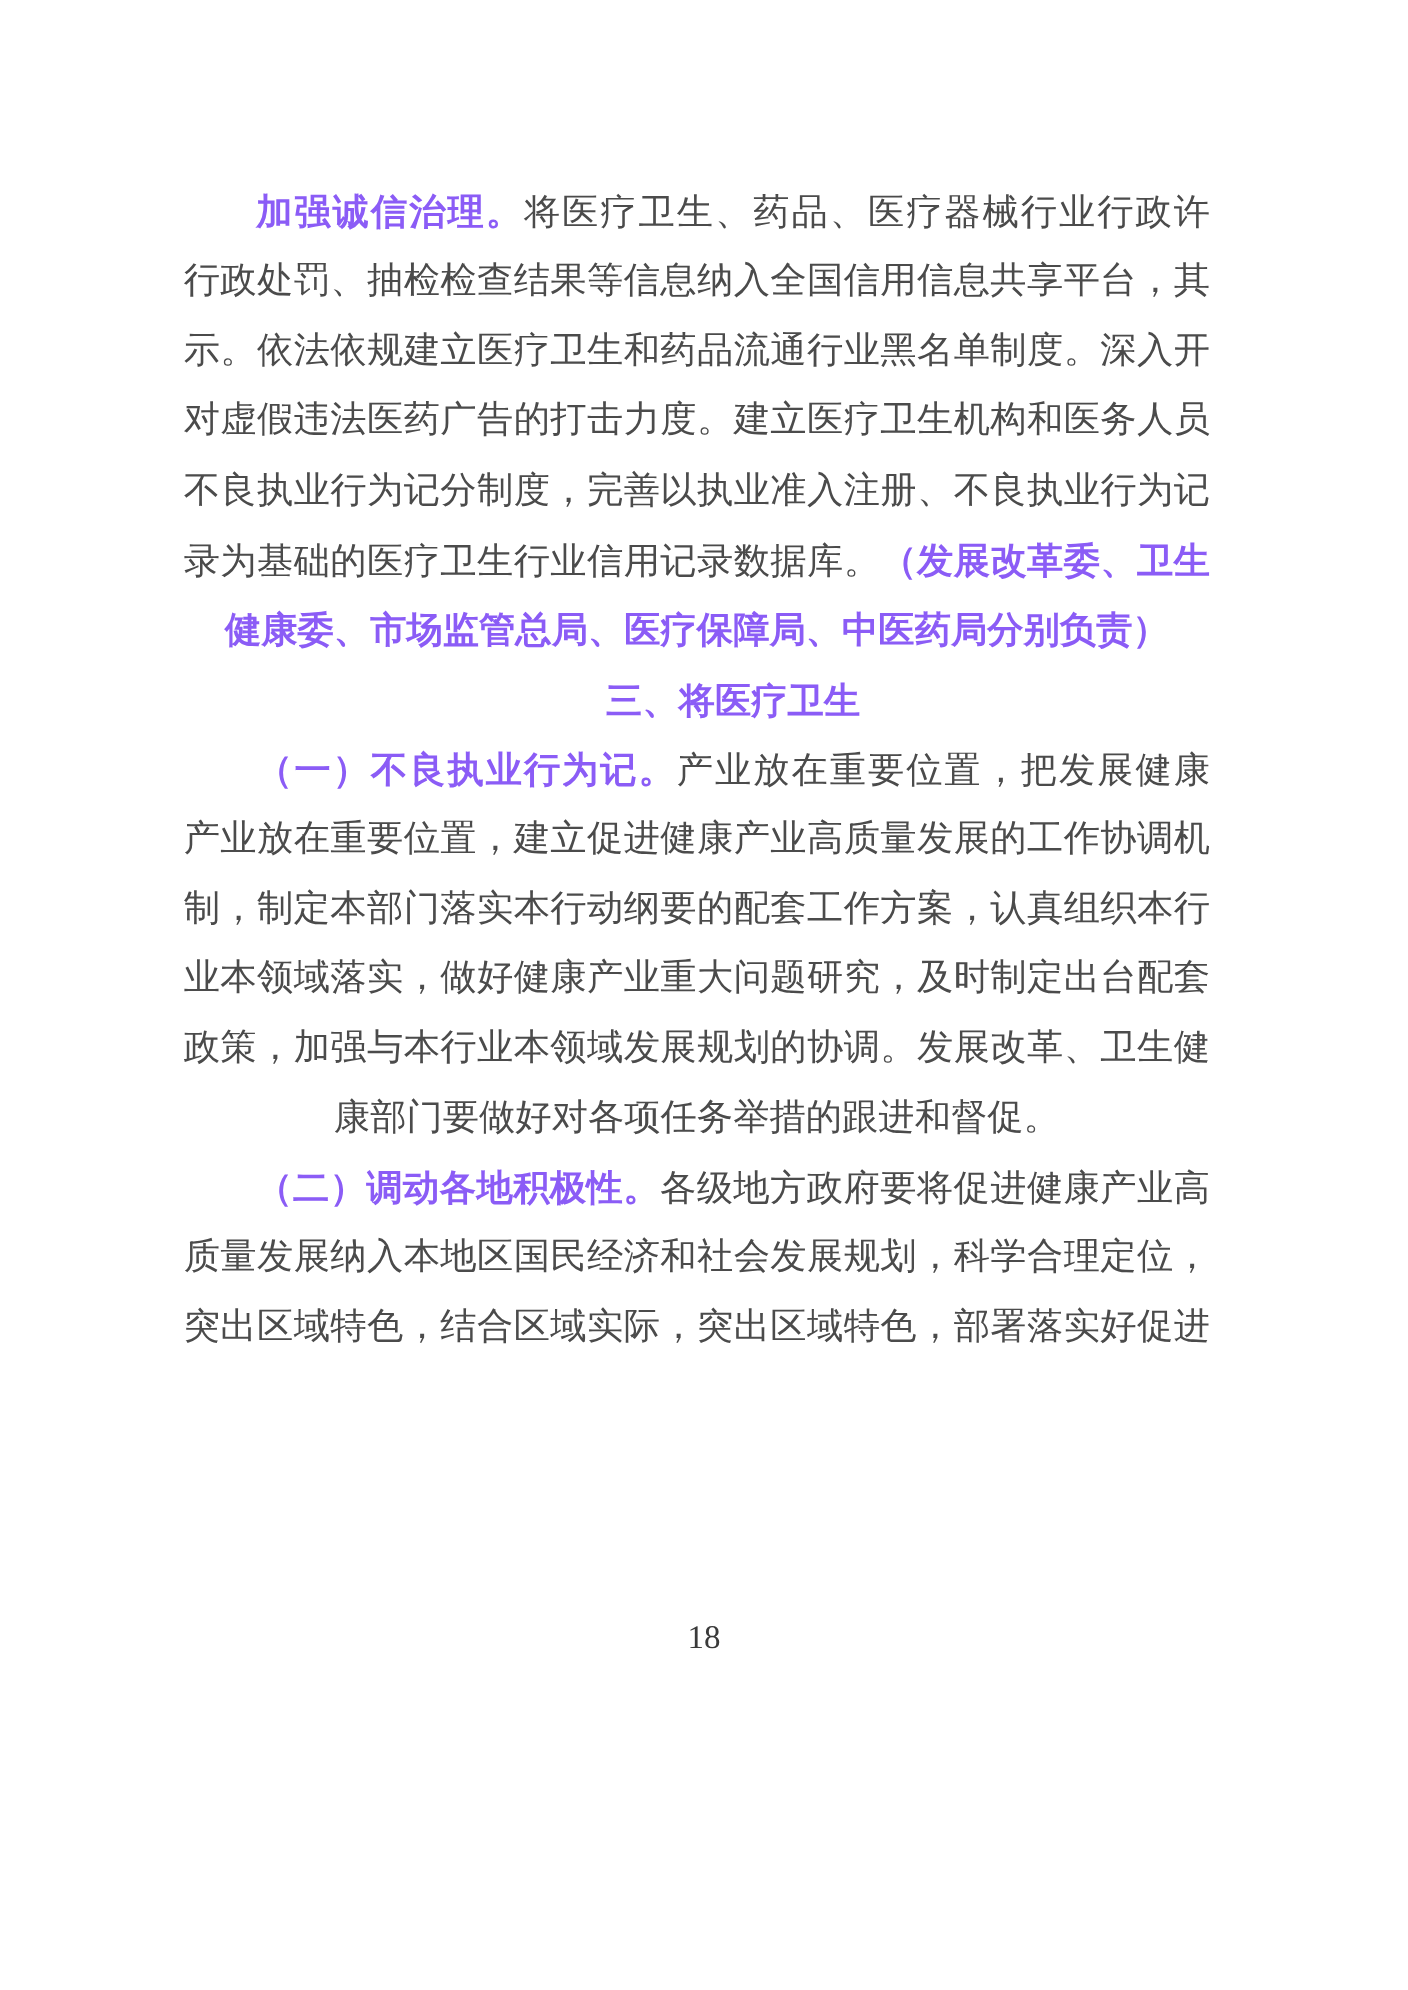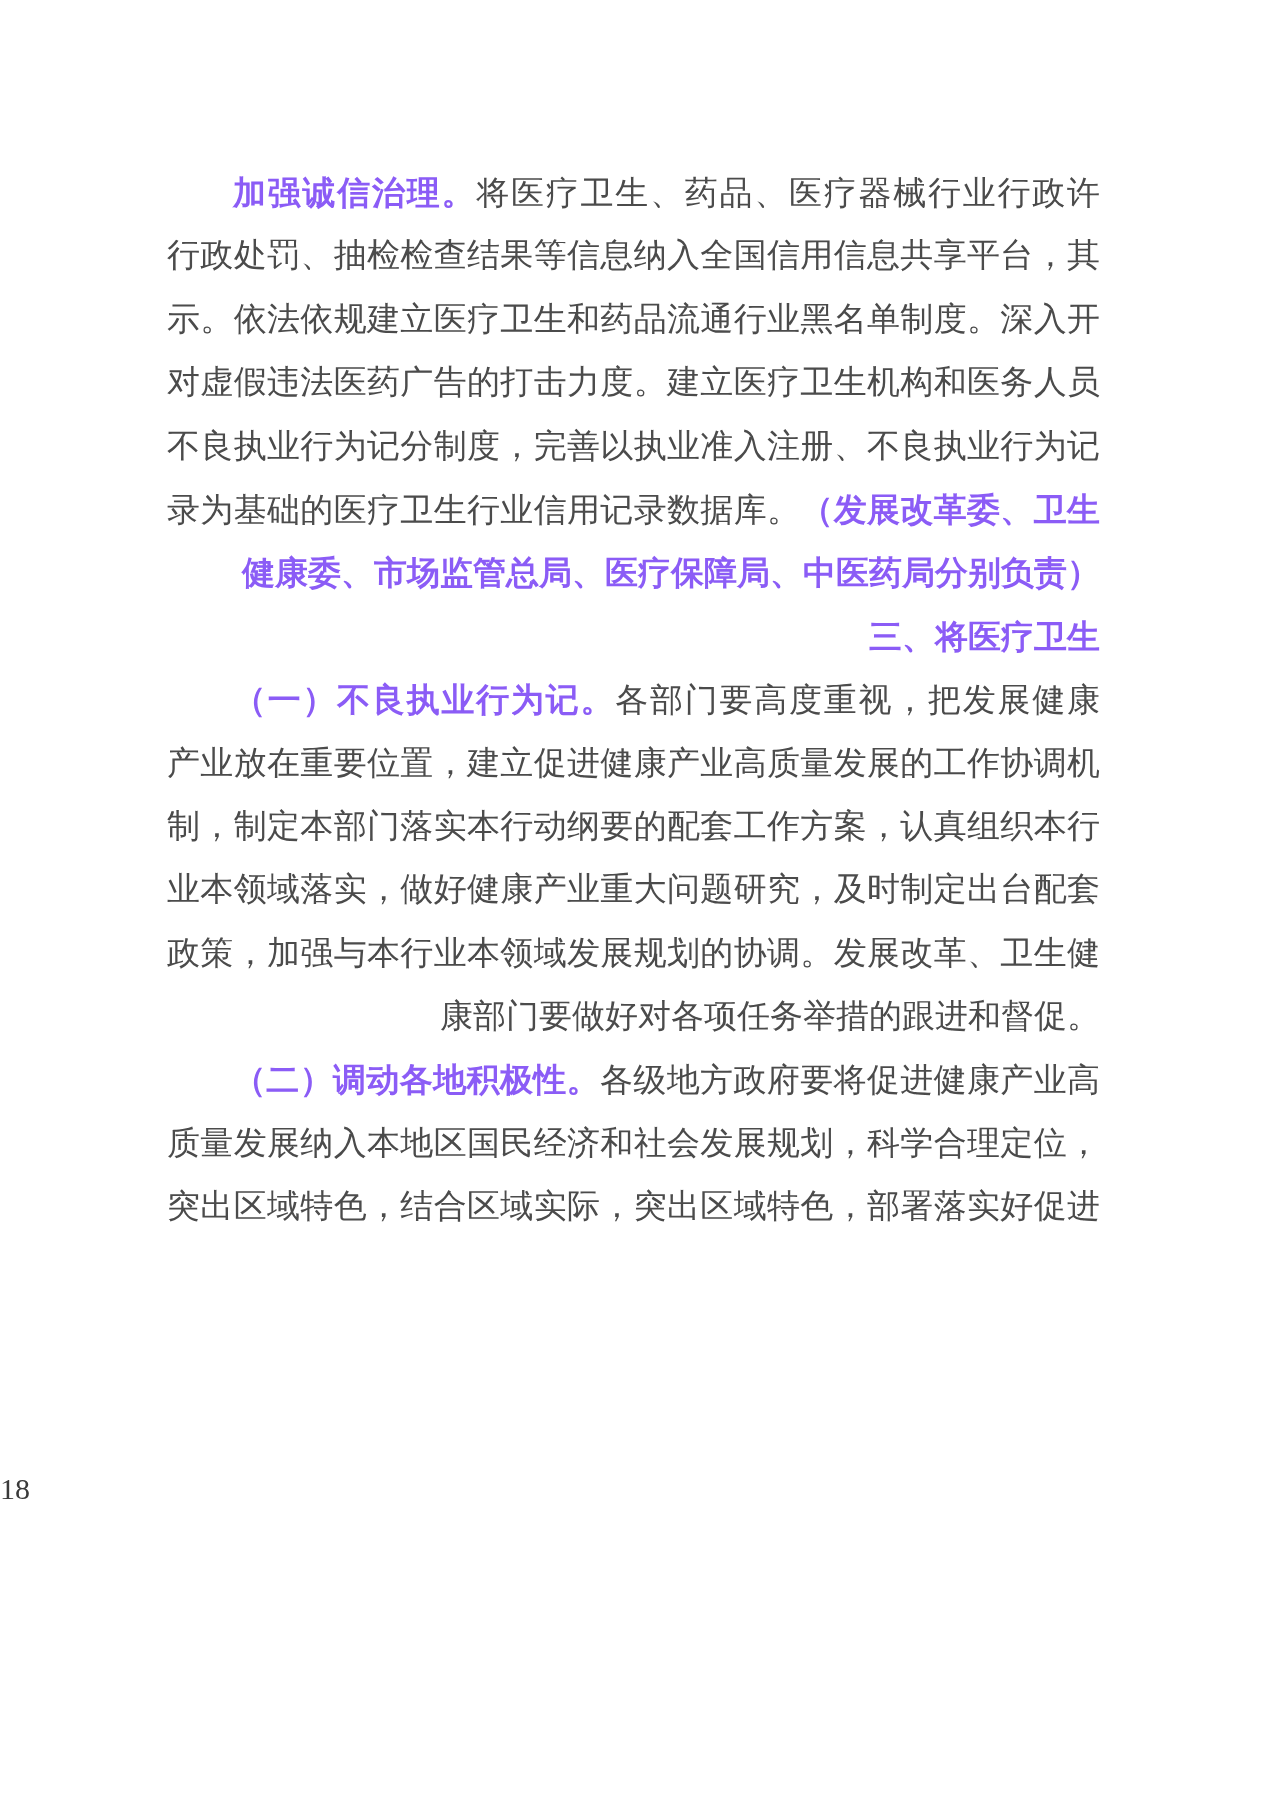--- a/index.html
+++ b/index.html
@@ -21,21 +21,21 @@
     top: 161px;
     width: 933px;
   }
   .line {
     height: 63.4px;
     line-height: 63.4px;
     font-size: 33px;
     color: #4b4b4b;
     white-space: normal;
     overflow: hidden;
-    text-align: right;
+    text-align: center;
   }
   .line.just {
     text-align: justify;
     text-align-last: justify;
   }
   .line.indent {
     padding-left: 66px;
   }
   .run {
     font-family: "Liberation Serif", "DejaVu Serif", serif;
@@ -44,40 +44,40 @@
   .run.b {
     font-family: "Liberation Sans", "DejaVu Sans", sans-serif;
     font-weight: 700;
     color: #8b5cf6;
   }
   .page-number {
     position: absolute;
     left: 0;
     top: 1472px;
     width: 100%;
-    text-align: left;
+    text-align: center;
     font-size: 30px;
     color: #3a3a3a;
     font-family: "Liberation Serif", "DejaVu Serif", serif;
   }
 </style>
 </head>
 <body>
 
 <div class="page">
   <div class="text-block" id="text-block">
       <div class="line indent just"><span class="run b">加强诚信治理。</span><span class="run">将医疗卫生、药品、医疗器械行业行政许可、</span></div>
       <div class="line just"><span class="run">行政处罚、抽检检查结果等信息纳入全国信用信息共享平台，其</span></div>
       <div class="line just"><span class="run">示。依法依规建立医疗卫生和药品流通行业黑名单制度。深入开</span></div>
       <div class="line just"><span class="run">对虚假违法医药广告的打击力度。建立医疗卫生机构和医务人员</span></div>
       <div class="line just"><span class="run">不良执业行为记分制度，完善以执业准入注册、不良执业行为记</span></div>
       <div class="line just"><span class="run">录为基础的医疗卫生行业信用记录数据库。</span><span class="run b">（发展改革委、卫生</span></div>
       <div class="line"><span class="run b">健康委、市场监管总局、医疗保障局、中医药局分别负责）</span></div>
       <div class="line indent"><span class="run b">三、将医疗卫生</span></div>
-      <div class="line indent just"><span class="run b">（一）不良执业行为记。</span><span class="run">各部门要高度重视，把发展健康</span></div>
+      <div class="line indent just"><span class="run b">（一）不良执业行为记。</span><span class="run">产业放在重要位置，把发展健康</span></div>
       <div class="line just"><span class="run">产业放在重要位置，建立促进健康产业高质量发展的工作协调机</span></div>
       <div class="line just"><span class="run">制，制定本部门落实本行动纲要的配套工作方案，认真组织本行</span></div>
       <div class="line just"><span class="run">业本领域落实，做好健康产业重大问题研究，及时制定出台配套</span></div>
       <div class="line just"><span class="run">政策，加强与本行业本领域发展规划的协调。发展改革、卫生健</span></div>
       <div class="line"><span class="run">康部门要做好对各项任务举措的跟进和督促。</span></div>
       <div class="line indent just"><span class="run b">（二）调动各地积极性。</span><span class="run">各级地方政府要将促进健康产业高</span></div>
       <div class="line just"><span class="run">质量发展纳入本地区国民经济和社会发展规划，科学合理定位，</span></div>
       <div class="line just"><span class="run">突出区域特色，结合区域实际，突出区域特色，部署落实好促进</span></div>
     </div>
   <div class="page-number">18</div>

